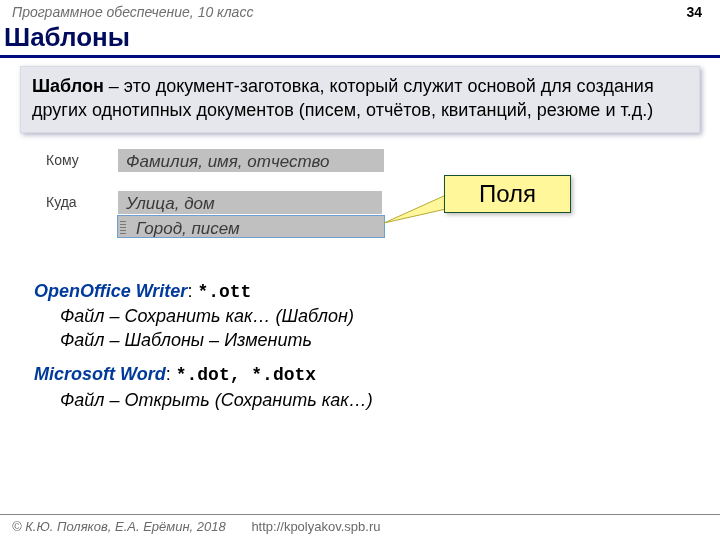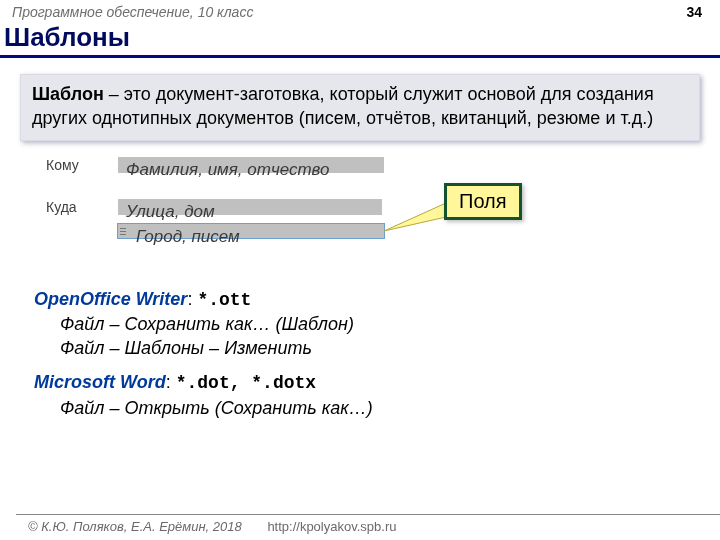--- a/index.html
+++ b/index.html
@@ -23,21 +23,21 @@
   .header .pg { font-style: normal; font-weight: bold; color: #000; }
   .title {
     font-size: 26px;
     font-weight: bold;
     color: #000b5e;
     padding: 2px 0 2px 4px;
     border-bottom: 3px solid #000b80;
     margin-bottom: 6px;
   }
   .definition {
-    margin: 16px 20px 14px 20px;
+    margin: 8px 20px 14px 20px;
     background: #e6e7ec;
     font-size: 18px;
     line-height: 1.35;
     padding: 8px 12px 10px 12px;
     box-shadow: 2px 2px 5px rgba(0,0,70,0.3), inset 0 0 0 1px #d9dae5;
   }
   .definition .term { font-weight: bold; }
   .form-area {
     position: relative;
     margin: 4px 0 12px 46px;
@@ -55,21 +55,21 @@
     color: #404040;
     width: 72px;
   }
   .form-field {
     background: #c0c0c0;
     color: #3a3a3a;
     font-style: italic;
     font-size: 17px;
     font-family: "Segoe UI", Arial, sans-serif;
     padding: 2px 8px;
-    height: 16px;
+    height: 23px;
     line-height: 22px;
   }
   .row1 { left: 0; top: 2px; }
   .row1 .form-field { width: 266px; }
   .row2 { left: 0; top: 44px; }
   .row2 .form-field { width: 264px; }
   .row3 { left: 71px; top: 68px; }
   .row3 .form-field {
     width: 268px;
     border: 1.5px solid #6d9fd1;
@@ -81,24 +81,24 @@
     left: 2px; top: 3px; bottom: 3px;
     width: 6px;
     background: repeating-linear-gradient(0deg,#777 0 1px, transparent 1px 3px);
   }
   .row3 .form-field span { margin-left: 10px; }
   .callout {
     position: absolute;
     left: 398px;
     top: 28px;
     background: #fff79a;
-    border: 3px solid #14532d;
+    border: 1px solid #14532d;
     box-shadow: 2px 2px 4px rgba(0,0,0,0.25);
-    padding: 4px 12px;
-    font-size: 20px;
+    padding: 4px 34px;
+    font-size: 24px;
   }
   .callout-tail {
     position: absolute;
     left: 336px;
     top: 48px;
     width: 64px;
     height: 30px;
     pointer-events: none;
   }
   .section {
@@ -120,21 +120,20 @@
     margin-left: 26px;
     display: block;
   }
   .footer {
     position: absolute;
     bottom: 0; left: 0; right: 0;
     border-top: 1px solid #888;
     padding: 4px 0 6px 12px;
     font-size: 13px;
     color: #6a6a6a;
-    margin-left: 16px;
   }
   .footer .copy { font-style: italic; }
   .footer .url { margin-left: 22px; font-style: normal; }
 </style>
 </head>
 <body>
 
 <div class="header">
   <span>Программное обеспечение, 10 класс</span>
   <span class="pg">34</span>

